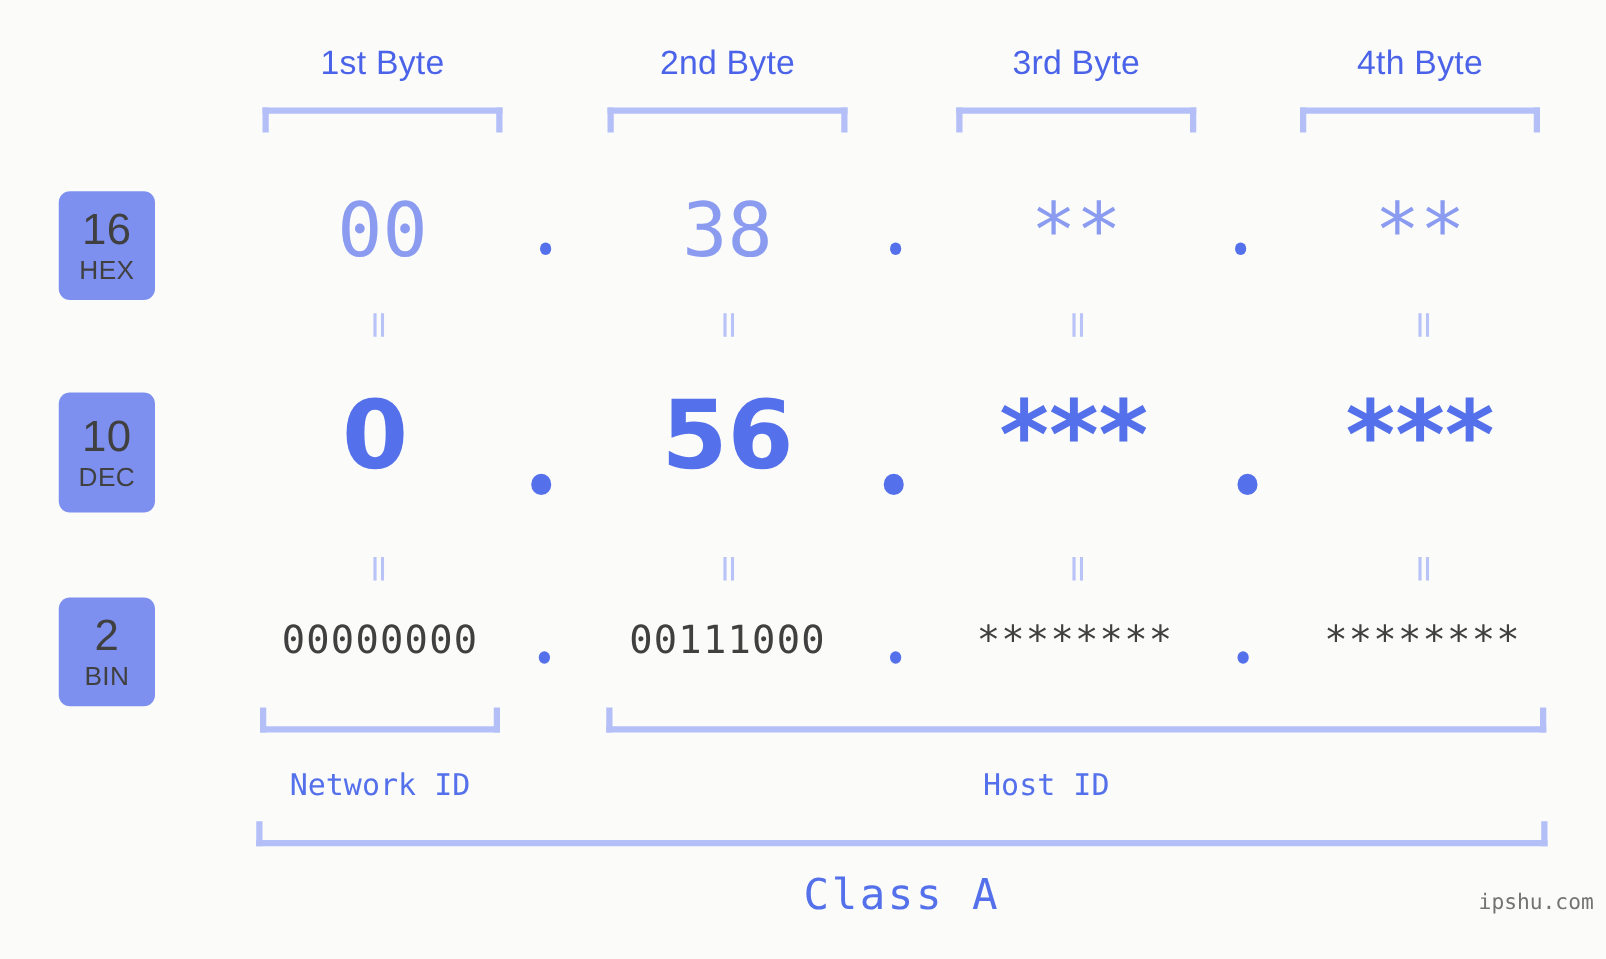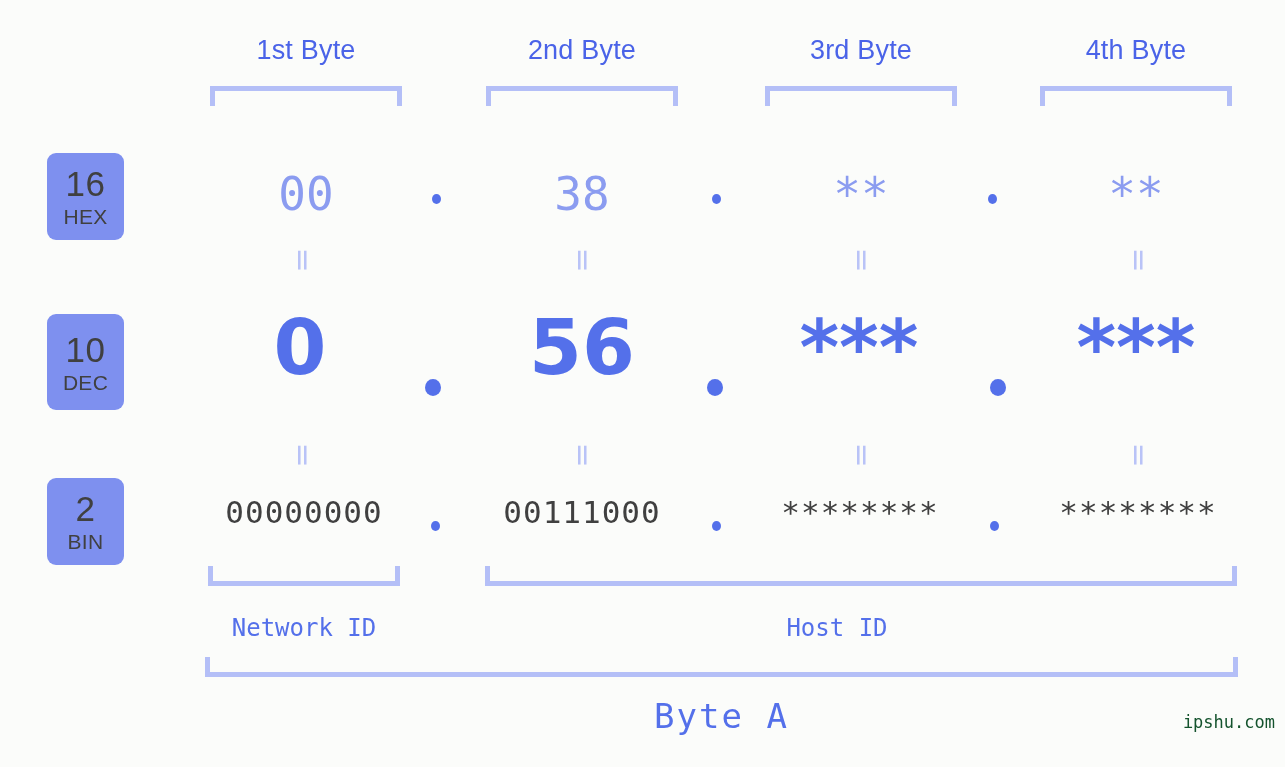--- a/index.html
+++ b/index.html
@@ -74,23 +74,23 @@
 
   
   .octet {
     position: absolute;
     text-align: center;
     white-space: pre;
   }
   .row-hex .octet {
     color: #8b9cf0;
     font-family: "DejaVu Sans Mono", monospace;
-    font-size: 46px;
-    font-weight: 400;
-    top: 171px;
+    font-size: 60px;
+    font-weight: 400;
+    top: 155px;
     line-height: 1;
   }
   .row-dec .octet {
     color: #5470ea;
     font-family: "DejaVu Sans", sans-serif;
     font-size: 76px;
     font-weight: 700;
     top: 310px;
     line-height: 1;
   }
@@ -133,21 +133,21 @@
     white-space: nowrap;
   }
   .caption.id    { font-size: 24px; }
   .caption.klass { font-size: 34px; letter-spacing: 2px; }
 
   
   .watermark {
     position: absolute;
     right: 10px;
     top: 712px;
-    color: #14532d;
+    color: #737373;
     font-family: "DejaVu Sans Mono", monospace;
     font-size: 17px;
   }
 </style>
 </head>
 <body>
 
 <div class="stage">
 
   <div class="byte-header" style="left:210px; width:192px;">1st Byte</div>
@@ -215,17 +215,17 @@
     <div class="octet" style="left:1038px; width:200px;">********</div>
   </div>
 
   <div class="bracket up" style="left:208px; top:566px; width:192px;"></div>
   <div class="bracket up" style="left:485px; top:566px; width:752px;"></div>
 
   <div class="caption id" style="left:208px; top:614px; width:192px;">Network ID</div>
   <div class="caption id" style="left:461px; top:614px; width:752px;">Host ID</div>
 
   <div class="bracket up" style="left:205px; top:657px; width:1033px;"></div>
-  <div class="caption klass" style="left:205px; top:696px; width:1033px;">Byte A</div>
+  <div class="caption klass" style="left:205px; top:696px; width:1033px;">Class A</div>
 
   <div class="watermark">ipshu.com</div>
 
 </div>
 
 </body></html>

